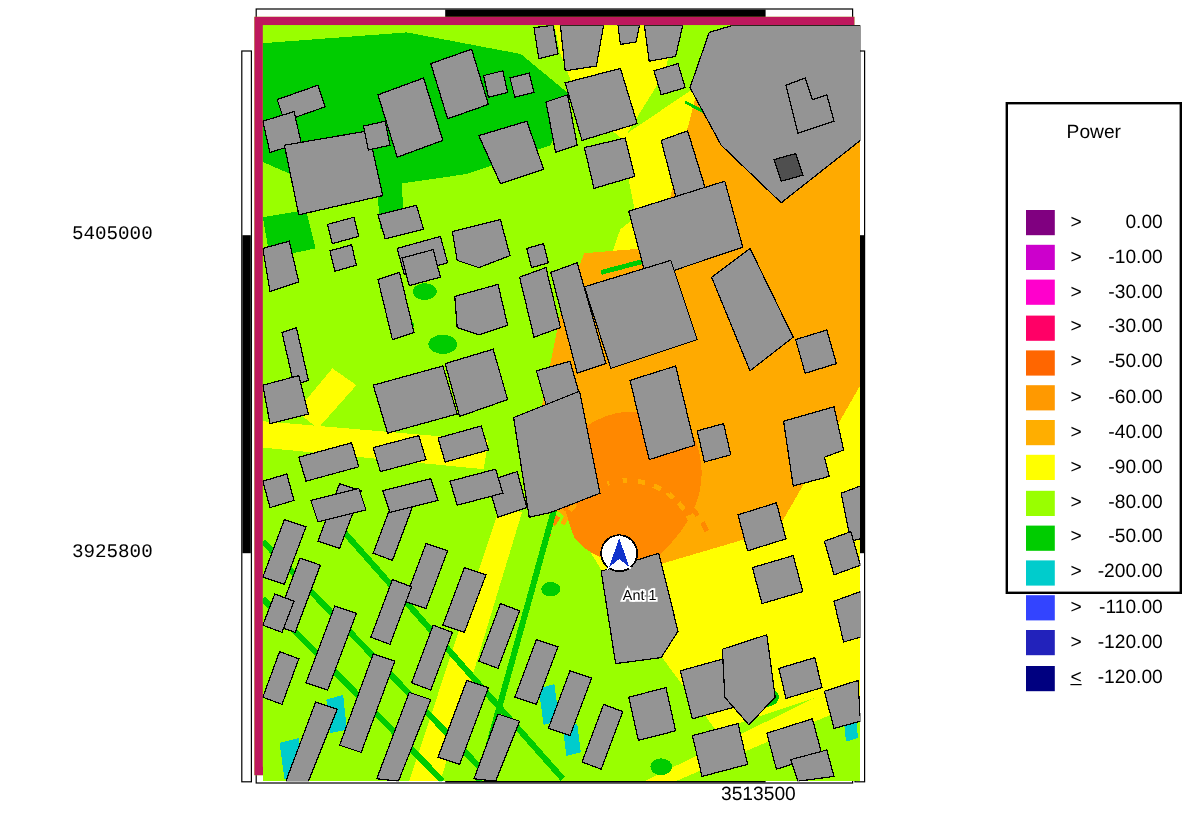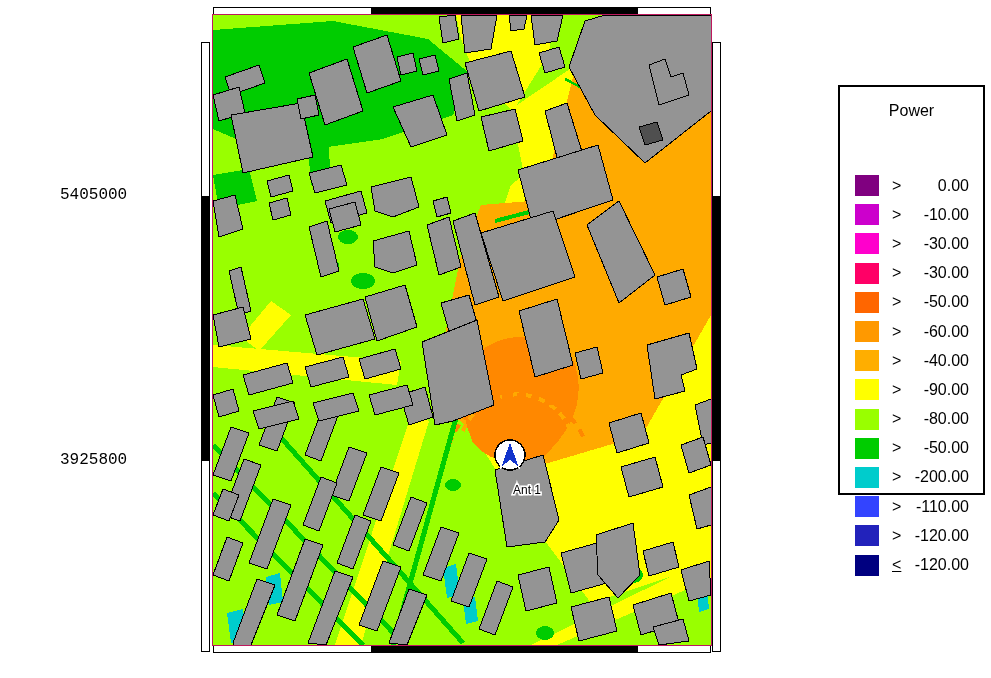--- a/index.html
+++ b/index.html
@@ -11,21 +11,21 @@
   .bar .seg{position:absolute;background:#000;}
   .bar-top{left:213px;top:7px;width:498px;height:9px;}
   .bar-bottom{left:213px;top:644px;width:498px;height:9px;}
   .bar-top .seg,.bar-bottom .seg{top:0;bottom:0;left:157px;width:267px;}
   .bar-left{left:201px;top:42px;width:9px;height:610px;}
   .bar-right{left:712px;top:42px;width:9px;height:610px;}
   .bar-left .seg,.bar-right .seg{left:0;right:0;top:153px;height:265px;}
 
   
   .map-wrap{position:absolute;left:212px;top:14px;width:500px;height:632px;
-            border:1px solid #be185d;box-sizing:border-box;background:#9f0;}
+            border:7px solid #be185d;box-sizing:border-box;background:#9f0;}
   svg{display:block;shape-rendering:crispEdges;}
 
   .f-lg{fill:var(--lg);} .f-grn{fill:var(--grn);} .f-yel{fill:var(--yel);}
   .f-org{fill:var(--org);} .f-dorg{fill:var(--dorg);} .f-cyn{fill:var(--cyn);}
   .bld{fill:var(--bld);stroke:#000;stroke-width:1;}
   .bldd{fill:var(--bldd);stroke:#000;stroke-width:1;}
   .sg{stroke:var(--grn);fill:none;}
   .sc{stroke:var(--cyn);fill:none;}
   .ant-arrow{fill:var(--ant);stroke:#fff;stroke-width:1;}
   .ant-label{font:12px "Liberation Sans",sans-serif;fill:#000;stroke:#fff;
@@ -61,20 +61,21 @@
     </div>
   <div class="bar bar-left">
       <div class="seg"></div>
     </div>
   <div class="bar bar-right">
       <div class="seg"></div>
     </div>
 
   <div class="ytick" style="top:186px">5405000</div>
   <div class="ytick" style="top:451px">3925800</div>
+  <div class="xtick" style="left:532px">3513500</div>
 
   <div class="map-wrap">
     <svg width="498" height="630" viewBox="0 0 498 630">
 
       <g>
         <rect class="f-lg" x="0" y="0" width="498" height="630"></rect>
 
         <path class="f-grn" d="M0,15 L120,6 L215,24 L256,58 L240,100 L170,124 L60,140 L0,114 Z"></path>
         <path class="f-grn" d="M90,70 L112,72 L118,168 L98,170 Z"></path>
         <path class="f-grn" d="M0,160 L36,154 L44,186 L6,194 Z"></path>

